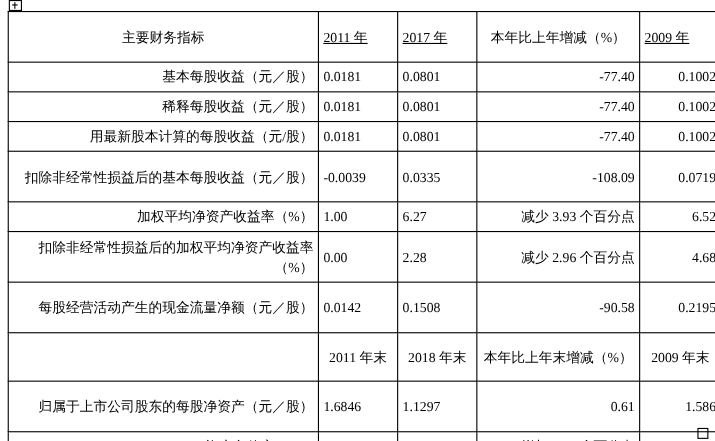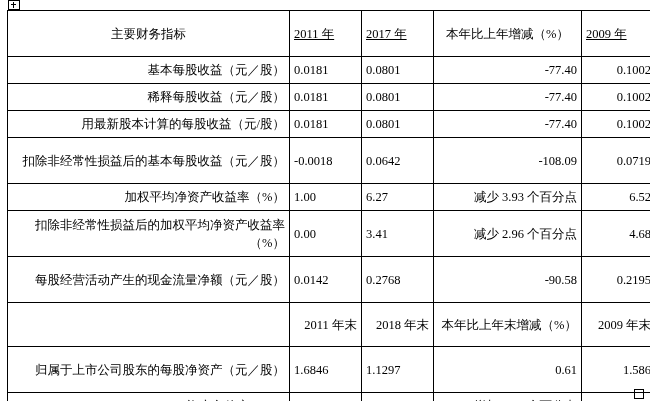--- a/index.html
+++ b/index.html
@@ -43,21 +43,21 @@
   .c-label { width: 282px; text-align: right; }
   .c-num   { width: 72px; text-align: left; }
   .c-chg   { width: 148px; text-align: right; }
   .c-last  { width: 74px; text-align: right; }
 
   .head td { text-align: center; height: 40px; margin-top: 20px; }
   .head .c-label { text-align: center; }
   .head .c-num, .head .c-last { text-align: left; text-decoration: underline; }
   .head .c-chg { }
 
-  .subhead td { text-align: right; height: 38px; }
+  .subhead td { text-align: center; height: 38px; }
   .subhead .c-label { text-align: center; }
 
   .row td { height: 21px; }
   .row.tall td { height: 40px; }
   .topmark {
     position: absolute;
     left: 8px;
     top: 0px;
     width: 12px;
     height: 10px;
@@ -136,46 +136,46 @@
         <tr class="row">
           <td class="c-label">用最新股本计算的每股收益（元/股）</td>
           <td class="c-num">0.0181</td>
           <td class="c-num">0.0801</td>
           <td class="c-chg">-77.40</td>
           <td class="c-last">0.1002</td>
         </tr>
 
         <tr class="row tall">
           <td class="c-label">扣除非经常性损益后的基本每股收益（元／股）</td>
-          <td class="c-num">-0.0018</td>
-          <td class="c-num">0.0642</td>
+          <td class="c-num">-0.0039</td>
+          <td class="c-num">0.0335</td>
           <td class="c-chg">-108.09</td>
           <td class="c-last">0.0719</td>
         </tr>
 
         <tr class="row">
           <td class="c-label">加权平均净资产收益率（%）</td>
           <td class="c-num">1.00</td>
           <td class="c-num">6.27</td>
           <td class="c-chg">减少 3.93 个百分点</td>
           <td class="c-last">6.52</td>
         </tr>
 
         <tr class="row tall">
           <td class="c-label">扣除非经常性损益后的加权平均净资产收益率（%）</td>
           <td class="c-num">0.00</td>
-          <td class="c-num">3.41</td>
+          <td class="c-num">2.28</td>
           <td class="c-chg">减少 2.96 个百分点</td>
           <td class="c-last">4.68</td>
         </tr>
 
         <tr class="row tall">
           <td class="c-label">每股经营活动产生的现金流量净额（元／股）</td>
           <td class="c-num">0.0142</td>
-          <td class="c-num">0.2768</td>
+          <td class="c-num">0.1508</td>
           <td class="c-chg">-90.58</td>
           <td class="c-last">0.2195</td>
         </tr>
 
         <tr class="subhead">
           <td class="c-label"></td>
           <td class="c-num">2011 年末</td>
           <td class="c-num">2018 年末</td>
           <td class="c-chg">本年比上年末增减（%）</td>
           <td class="c-last">2009 年末</td>

